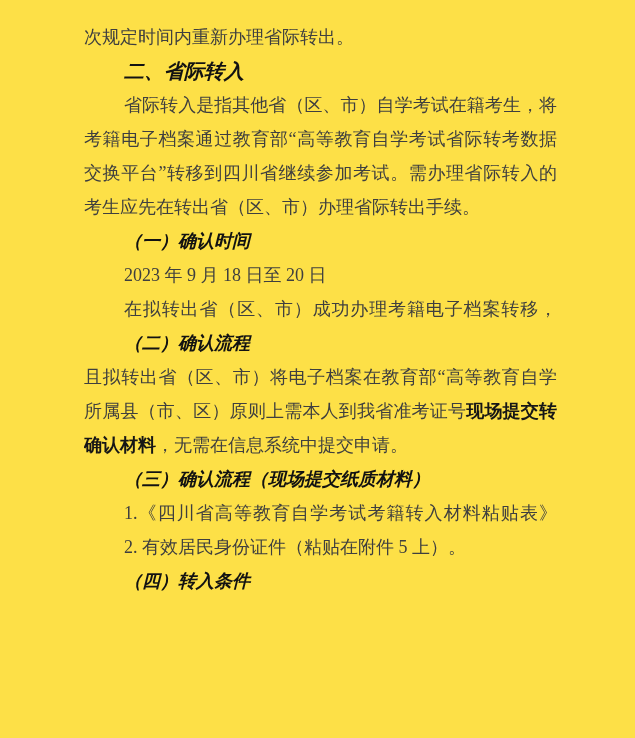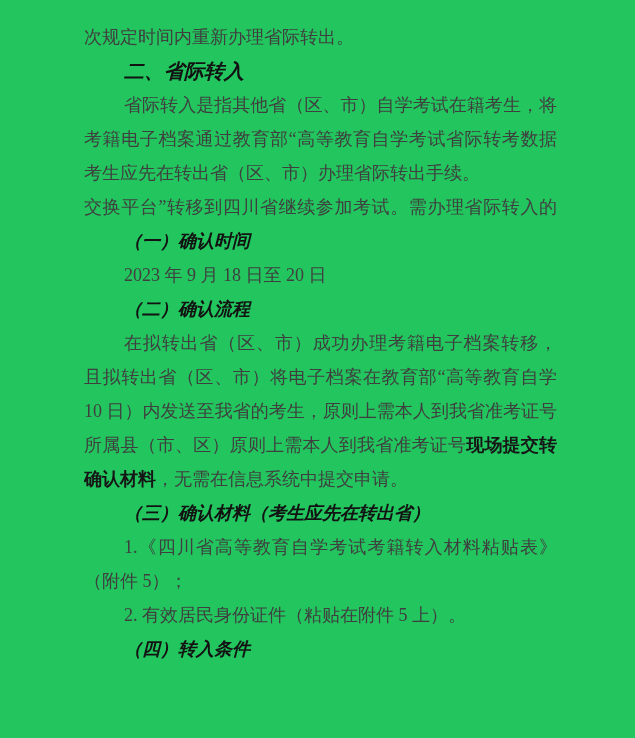--- a/index.html
+++ b/index.html
@@ -6,21 +6,21 @@
   body {
     width: 635px; height: 738px;
     background: #ffffff;
     overflow: hidden;
     font-family: "Liberation Serif", "DejaVu Serif", serif;
   }
   .page {
     box-sizing: border-box;
     width: 635px; height: 738px;
     padding: 20px 78px 0 84px;
-    background: #22c55e;
+    background: #fde047;
   }
   .line {
     height: 34px;
     line-height: 34px;
     font-size: 18px;
     color: #3f3f3f;
     text-align: left;
     white-space: normal;
     overflow: hidden;
   }
@@ -45,32 +45,30 @@
   }
 </style>
 </head>
 <body>
 
 <div class="page">
   <div class="line">次规定时间内重新办理省际转出。</div>
   <div class="line heading heading-lg indent">二、省际转入</div>
   <div class="line indent just">省际转入是指其他省（区、市）自学考试在籍考生，将</div>
   <div class="line just">考籍电子档案通过教育部“高等教育自学考试省际转考数据</div>
+  <div class="line just">交换平台”转移到四川省继续参加考试。需办理省际转入的</div>
   <div class="line">考生应先在转出省（区、市）办理省际转出手续。</div>
-  <div class="line just">交换平台”转移到四川省继续参加考试。需办理省际转入的</div>
   <div class="line heading indent">（一）确认时间</div>
   <div class="line indent">2023 年 9 月 18 日至 20 日</div>
+  <div class="line indent just">在拟转出省（区、市）成功办理考籍电子档案转移，</div>
   <div class="line heading indent">（二）确认流程</div>
-  <div class="line indent just">在拟转出省（区、市）成功办理考籍电子档案转移，</div>
   <div class="line just">且拟转出省（区、市）将电子档案在教育部“高等教育自学</div>
-  <div class="line just">10 日）内发送至我省的考生，原则上需本人到我省准考证号</div>
   <div class="line just">
     <span>所属县（市、区）原则上需本人到我省准考证号</span><span class="bold-inline">现场提交转入</span>
   </div>
   <div class="line">
     <span class="bold-inline">确认材料</span><span>，无需在信息系统中提交申请。</span>
   </div>
-  <div class="line heading indent">（三）确认材料（考生应先在转出省）</div>
+  <div class="line heading indent">（三）确认流程（现场提交纸质材料）</div>
   <div class="line indent just">1.《四川省高等教育自学考试考籍转入材料粘贴表》</div>
-  <div class="line">（附件 5）；</div>
   <div class="line indent">2. 有效居民身份证件（粘贴在附件 5 上）。</div>
   <div class="line heading indent">（四）转入条件</div>
 </div>
 
 </body></html>

